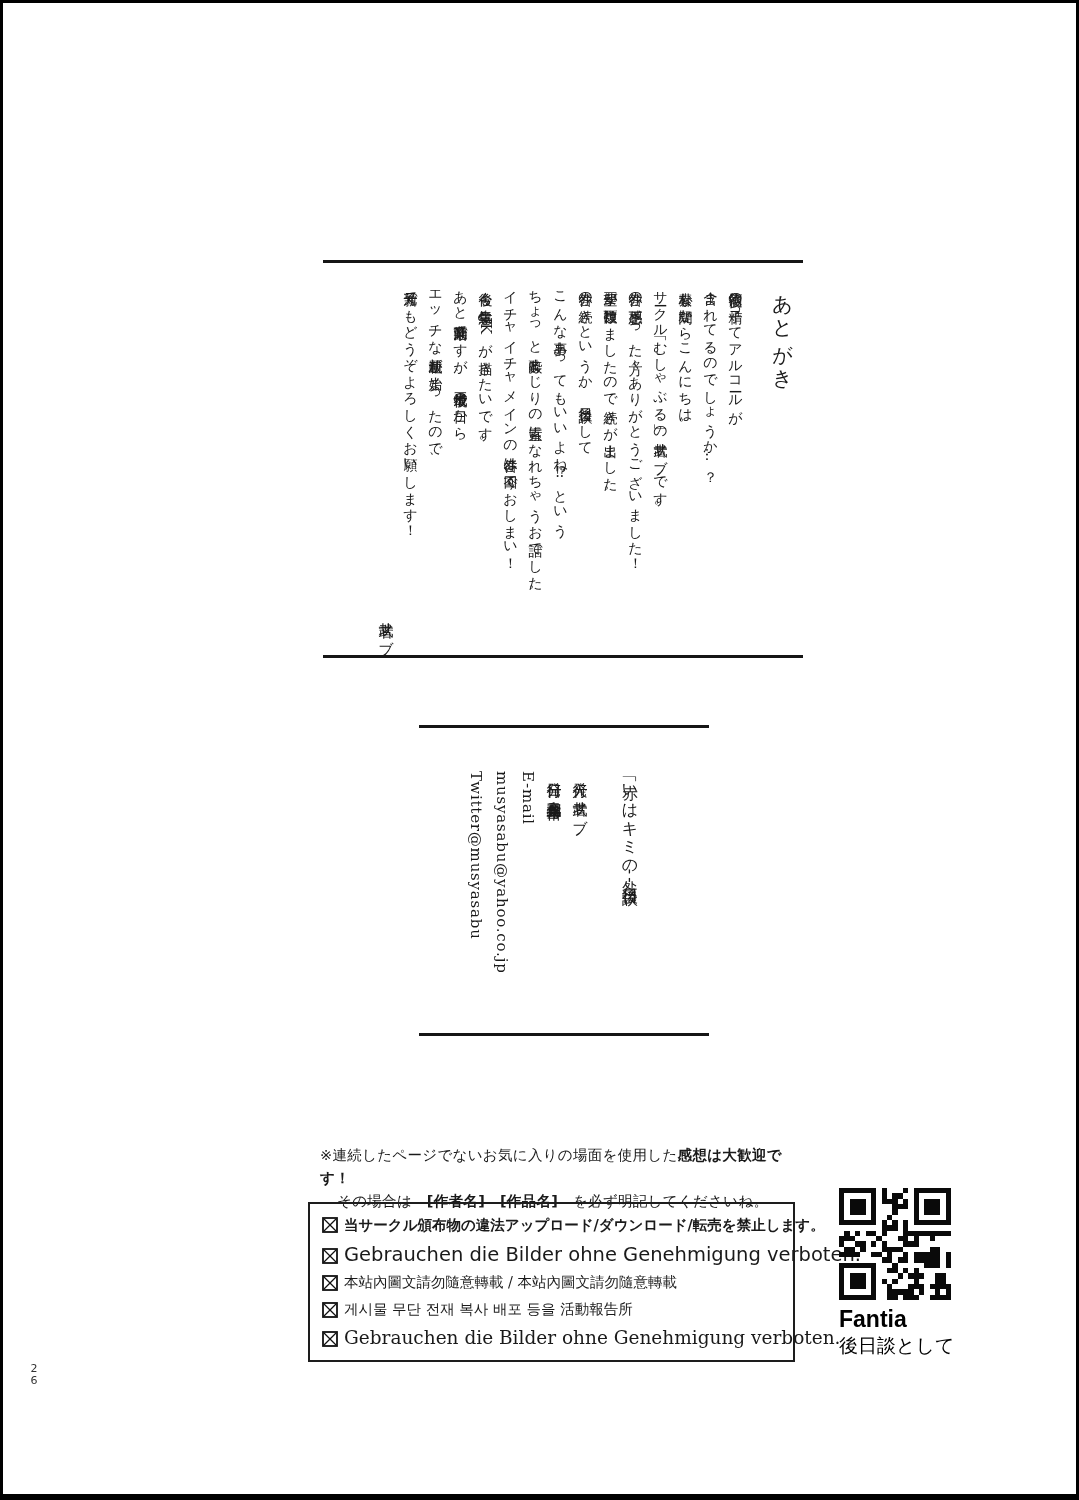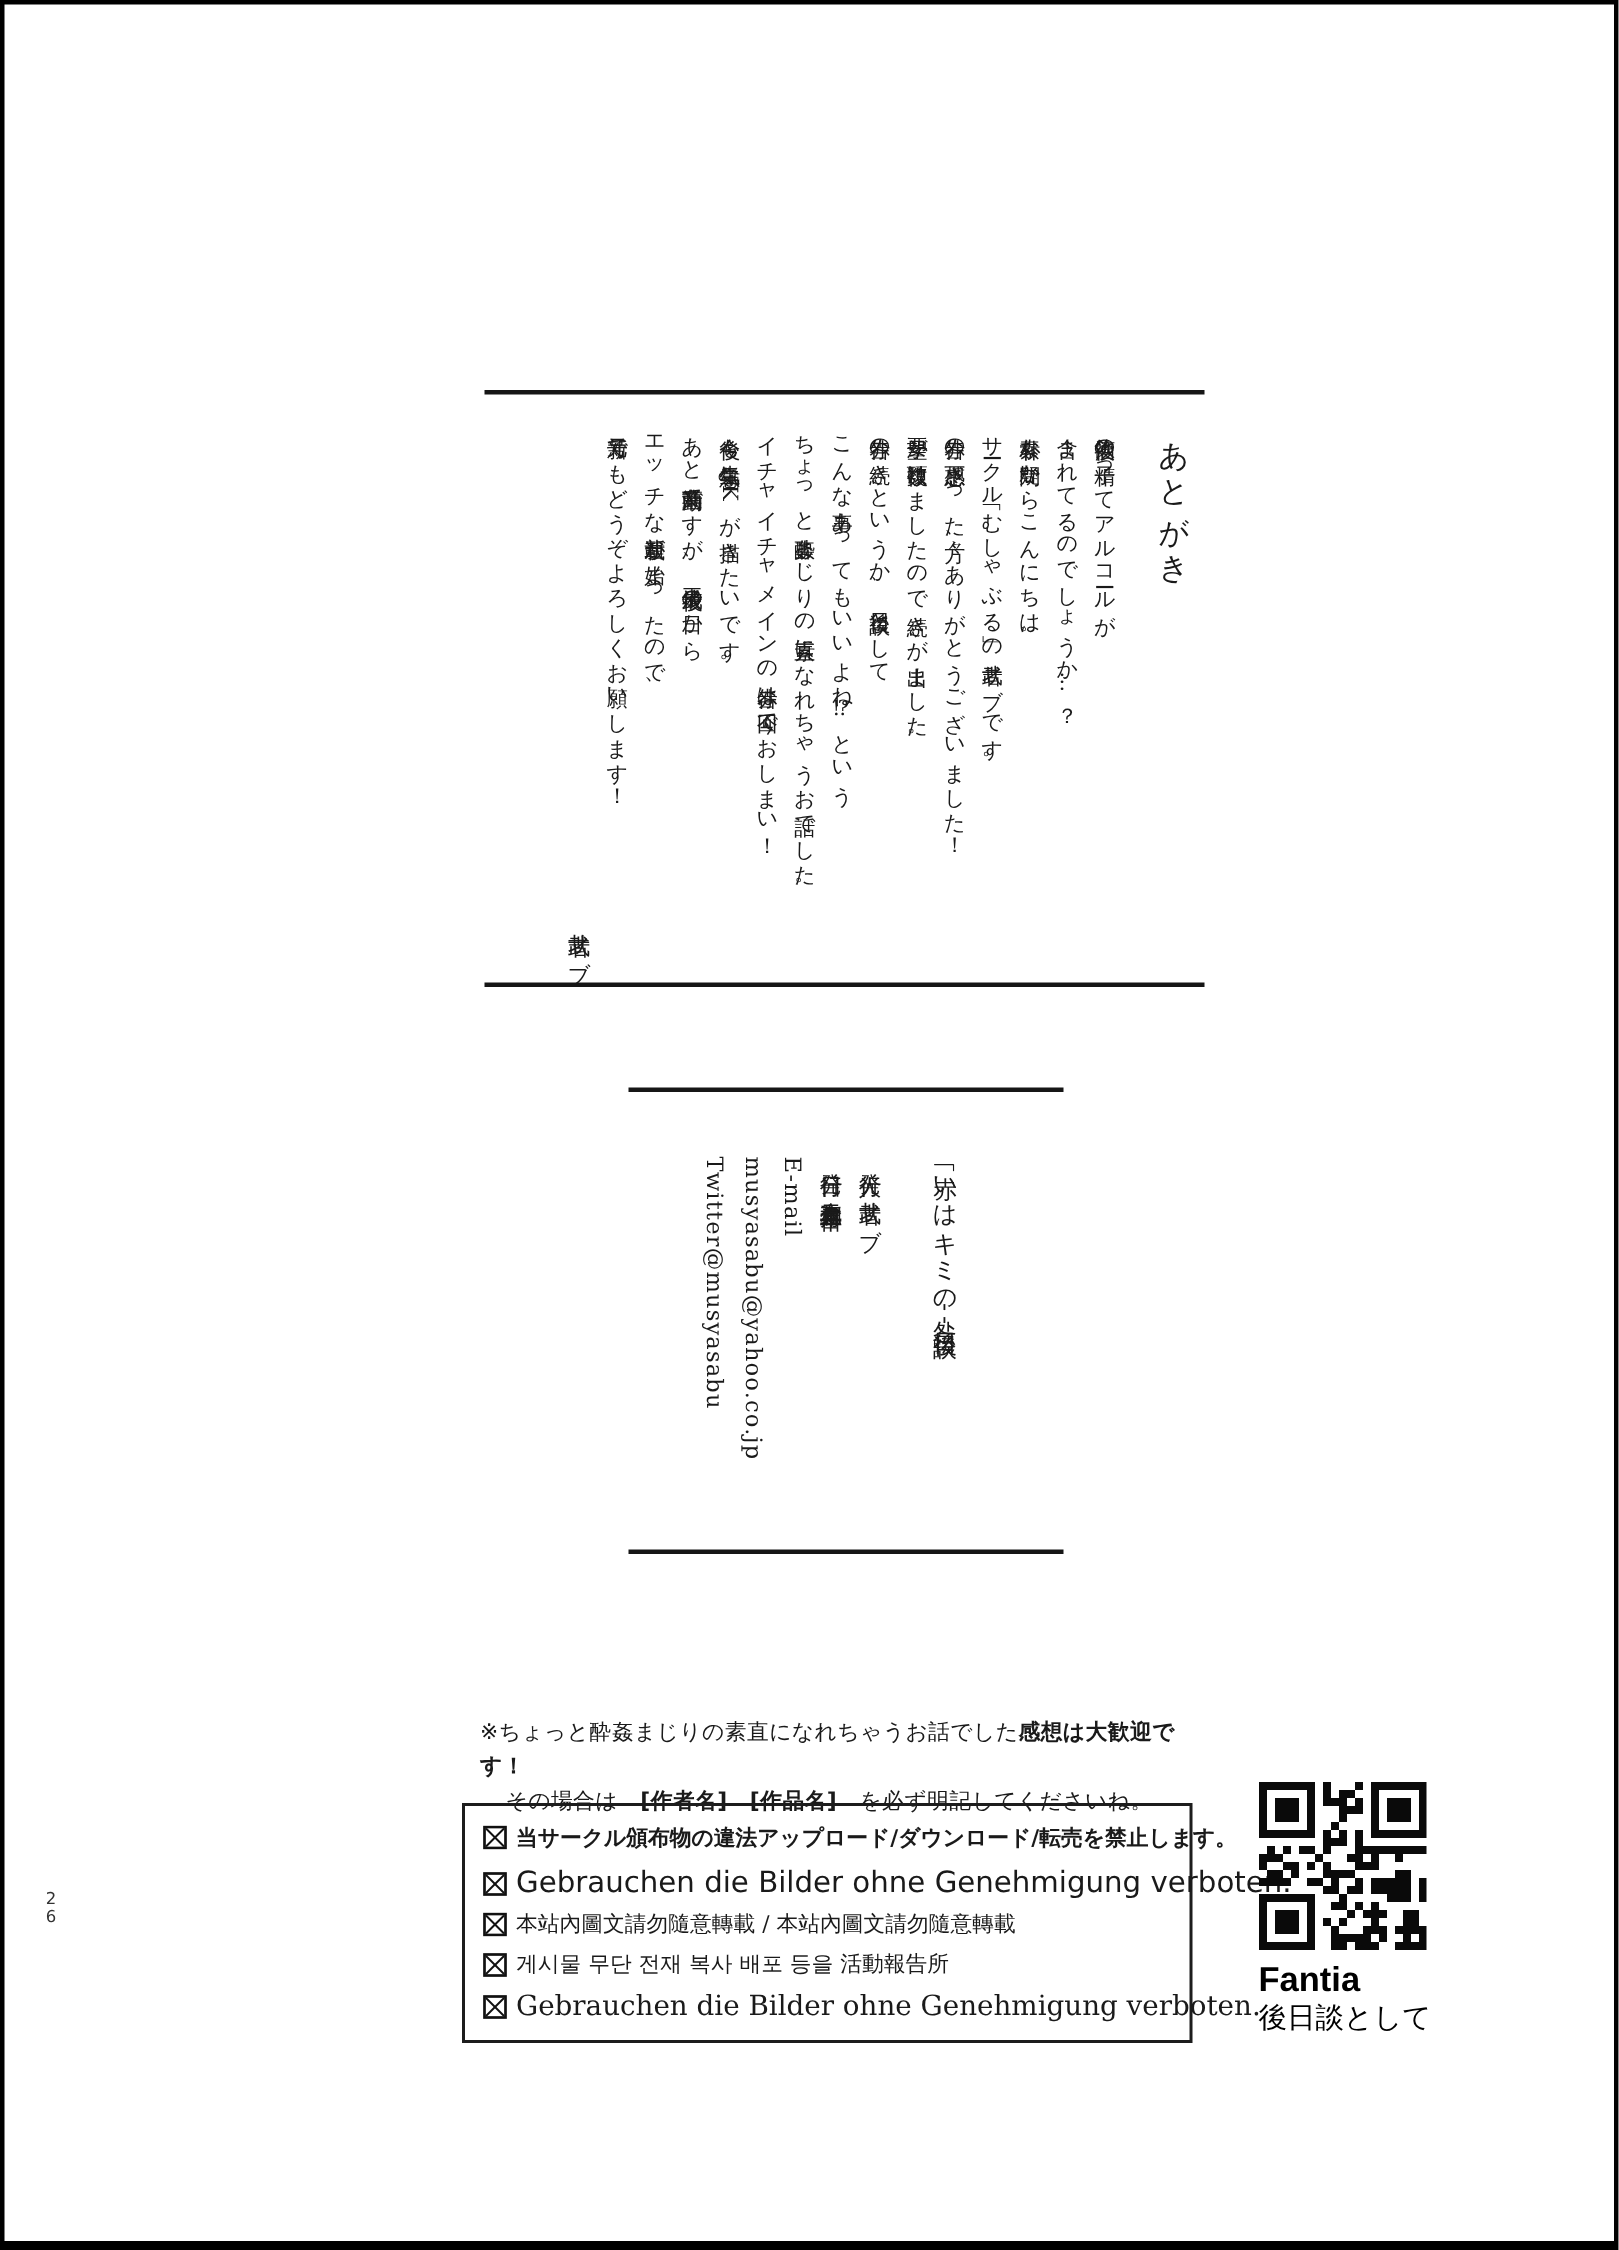--- a/index.html
+++ b/index.html
@@ -78,21 +78,21 @@
   .fantia{
     position:absolute;left:836px;top:1185px;width:112px;text-align:left;
     font-family:Liberation Sans, sans-serif;
   }
   .fantia .qr{width:112px;height:112px;display:block;}
   .fantia .fantia-name{font-weight:bold;font-size:23px;line-height:26px;margin-top:6px;color:#000;}
   .fantia .fantia-sub{font-size:19px;line-height:24px;margin-top:2px;color:#000;white-space:nowrap;}
 
   
   .page-number{
-    position:absolute;left:25px;top:1257px;width:12px;
+    position:absolute;left:25px;top:1360px;width:12px;
     font-family:"DejaVu Sans","Liberation Sans",sans-serif;
     font-size:11px;line-height:12px;text-align:center;
     word-break:break-all;color:#333;
   }
 </style>
 </head>
 <body>
 
 <div class="page">
 
@@ -125,21 +125,21 @@
     <h3>「赤いはキミの咎-後日談-」</h3>
     <p>発行人　武者サブ
 発行日　令和元年五月十二日
 E-mail　musyasabu@yahoo.co.jp
 Twitter@musyasabu</p>
   </div>
 
   <div class="rule rule-co-bottom"></div>
 
   <div class="note">
-    <div><span>※ちょっと酔姦まじりの素直になれちゃうお話でした</span><b>感想は大歓迎です！</b></div>
+    <div><span>※連続したページでないお気に入りの場面を使用した</span><b>感想は大歓迎です！</b></div>
     <div class="indent"><span>その場合は　</span><b>[作者名]　[作品名]</b><span>　を必ず明記してくださいね。</span></div>
   </div>
 
   <div class="warning-box">
     <div class="warning-row w-jp">
       <span class="cb"><svg viewBox="0 0 16 16" width="16" height="16">
             <rect x="1" y="1" width="14" height="14" fill="none" stroke="#111" stroke-width="1.8"></rect>
             <line x1="2" y1="2" x2="14" y2="14" stroke="#111" stroke-width="1.3"></line>
             <line x1="14" y1="2" x2="2" y2="14" stroke="#111" stroke-width="1.3"></line>
           </svg></span>

